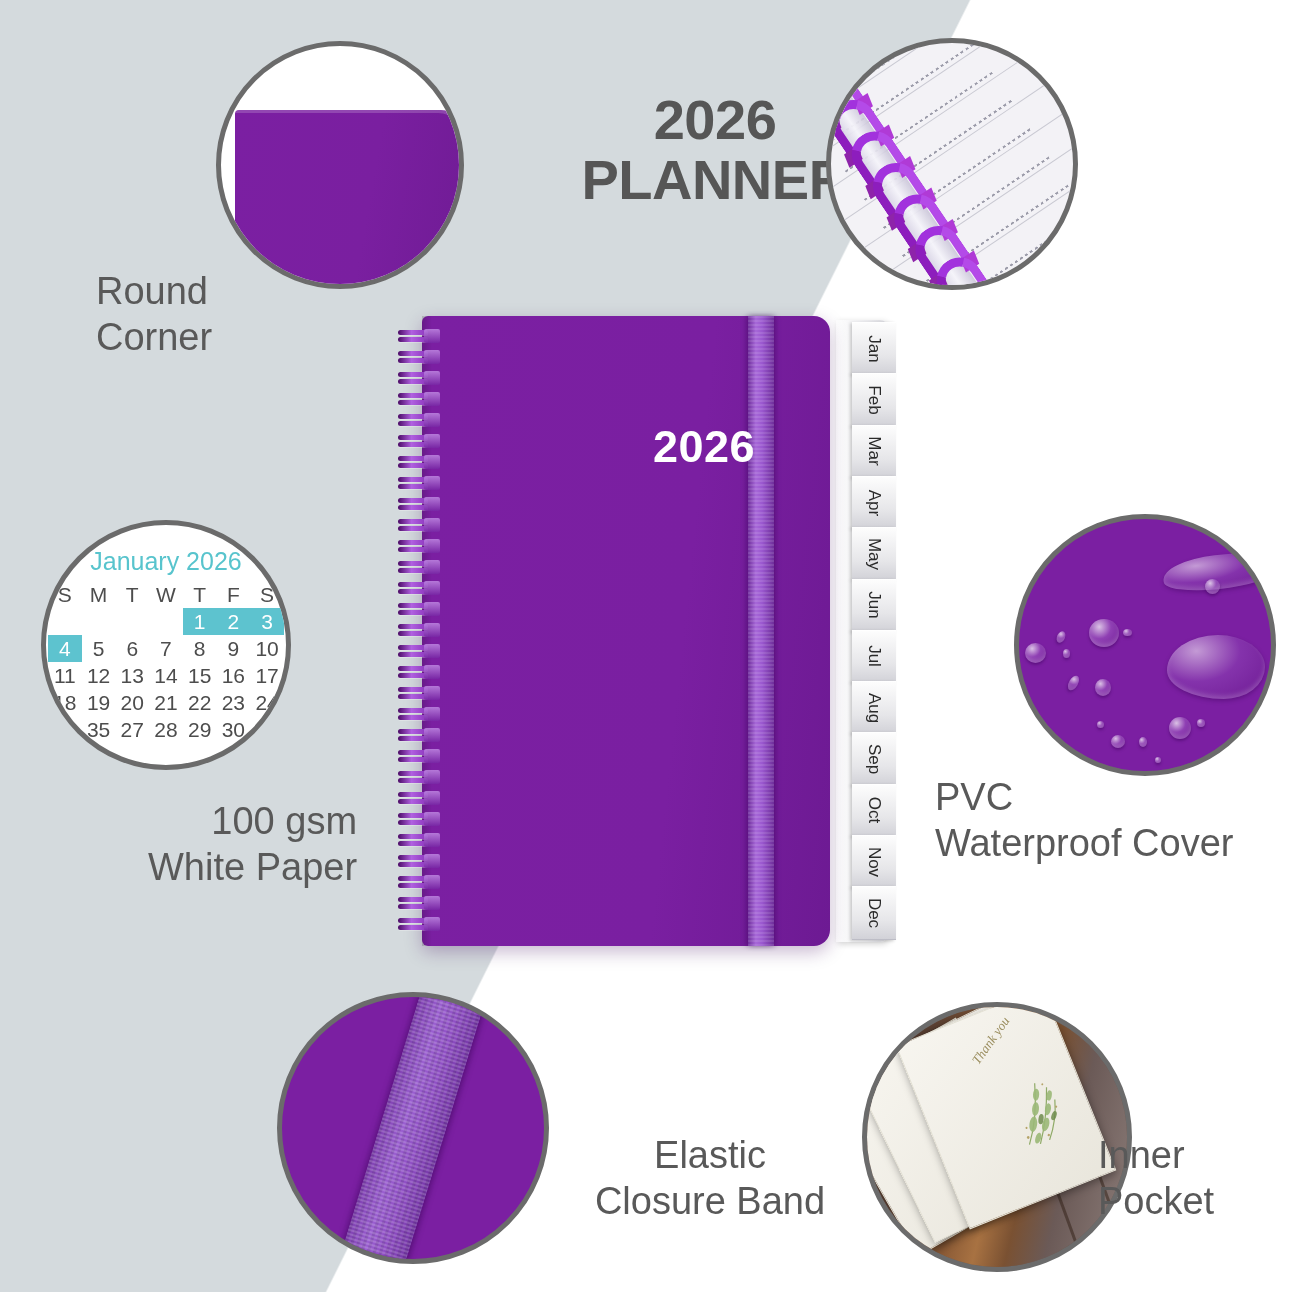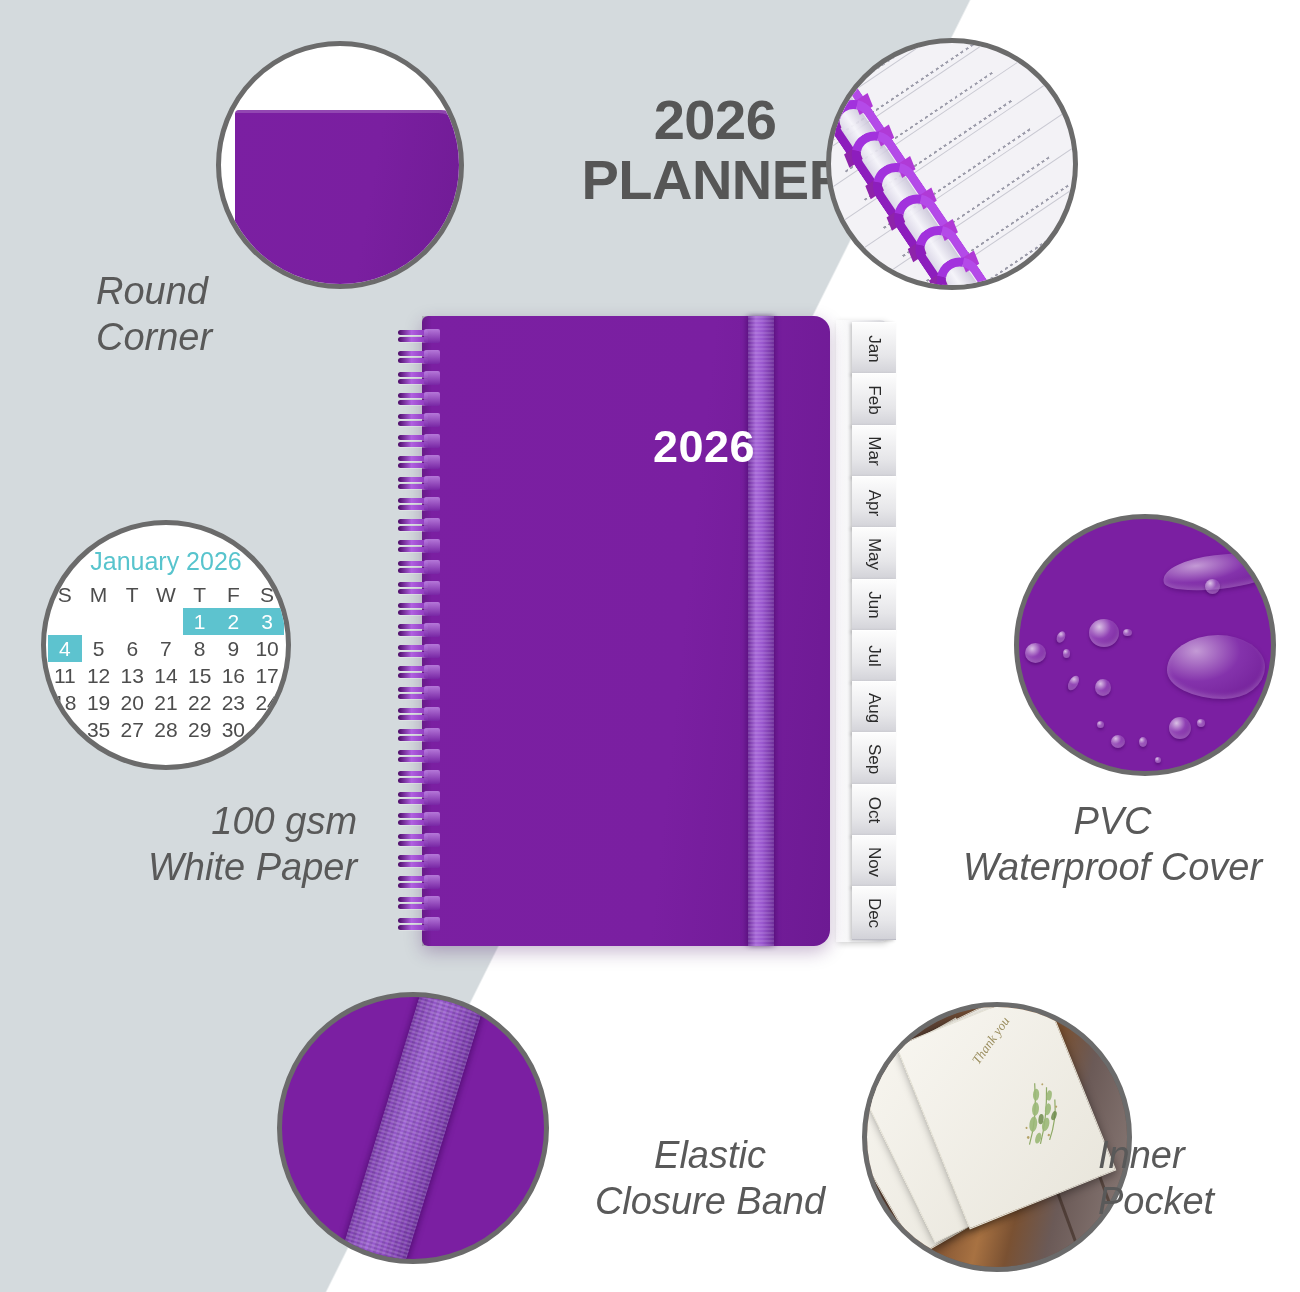--- a/index.html
+++ b/index.html
@@ -29,21 +29,20 @@
   
   .circle{
     position:absolute;border-radius:50%;
     border:5px solid #6b6b6b;
     overflow:hidden;background:#fff;
     box-sizing:border-box;
   }
   .cap{
     position:absolute;color:#595959;font-size:38px;line-height:1.22;
     white-space:pre-line;
-    font-style:italic;
   }
 
   
   #c-round{left:216px;top:41px;width:248px;height:248px;background:#ffffff;}
   #c-round .corner{
     position:absolute;left:14px;top:64px;width:232px;height:230px;
     background:linear-gradient(100deg,#7b1fa2 0%,#7a1fa0 55%,#6f1b94 100%);
     border-top-right-radius:26px;border-top-left-radius:4px;
     box-shadow:inset -3px 3px 0 rgba(255,255,255,.18);
   }
@@ -314,21 +313,21 @@
     <div class="drop" style="left:92px;top:216px;width:14px;height:13px;"></div>
     <div class="drop" style="left:38px;top:112px;width:8px;height:12px;transform:rotate(25deg);"></div>
     <div class="drop" style="left:44px;top:130px;width:7px;height:9px;"></div>
     <div class="drop" style="left:50px;top:156px;width:9px;height:16px;transform:rotate(30deg);"></div>
     <div class="drop" style="left:104px;top:110px;width:9px;height:7px;"></div>
     <div class="drop" style="left:78px;top:202px;width:7px;height:7px;"></div>
     <div class="drop" style="left:120px;top:218px;width:8px;height:10px;"></div>
     <div class="drop" style="left:178px;top:200px;width:8px;height:8px;"></div>
     <div class="drop" style="left:136px;top:238px;width:6px;height:6px;"></div>
   </div>
-  <div class="cap" style="left:935px;top:798px;text-align:center;width:355px;">PVC
+  <div class="cap" style="left:935px;top:774px;text-align:left;width:355px;">PVC
 Waterproof Cover</div>
 
   <div class="circle" id="c-elastic">
     <div class="eband"></div>
   </div>
   <div class="cap" style="left:575px;top:1132px;text-align:center;width:270px;">Elastic
 Closure Band</div>
 
   <div class="circle" id="c-pocket">
     <div class="wood"></div>

